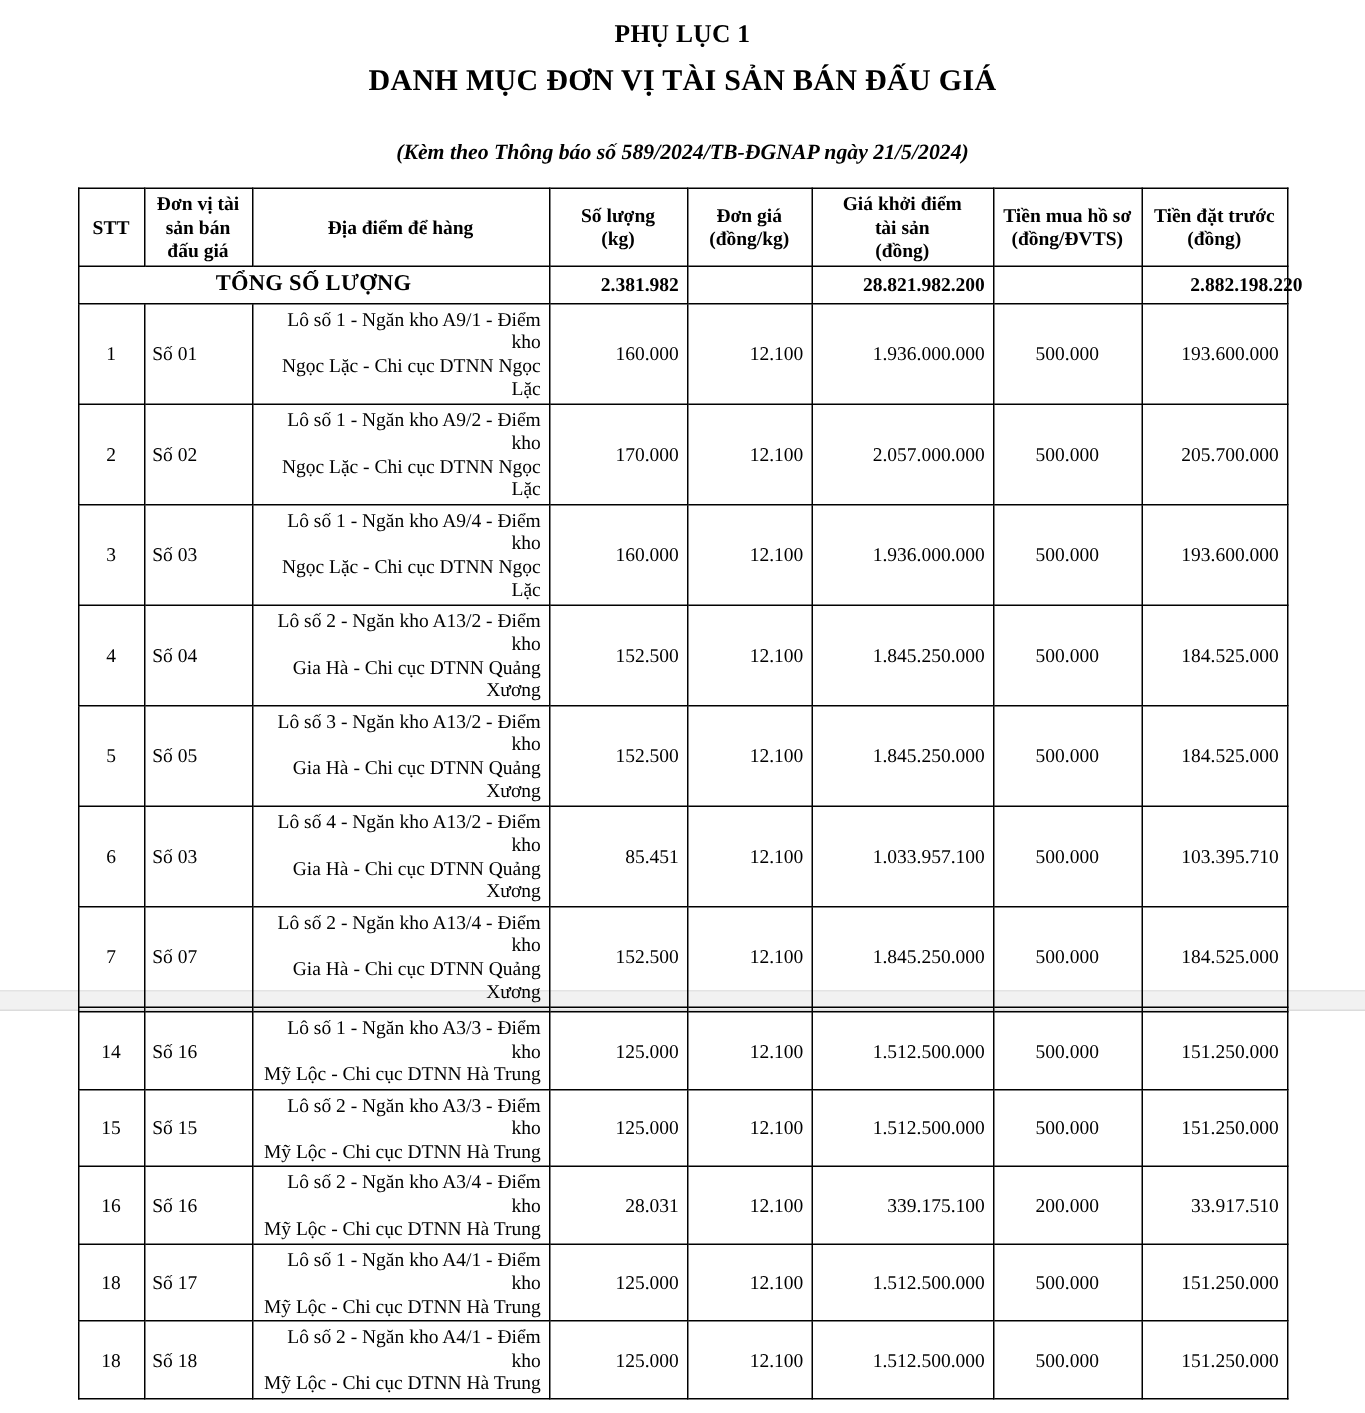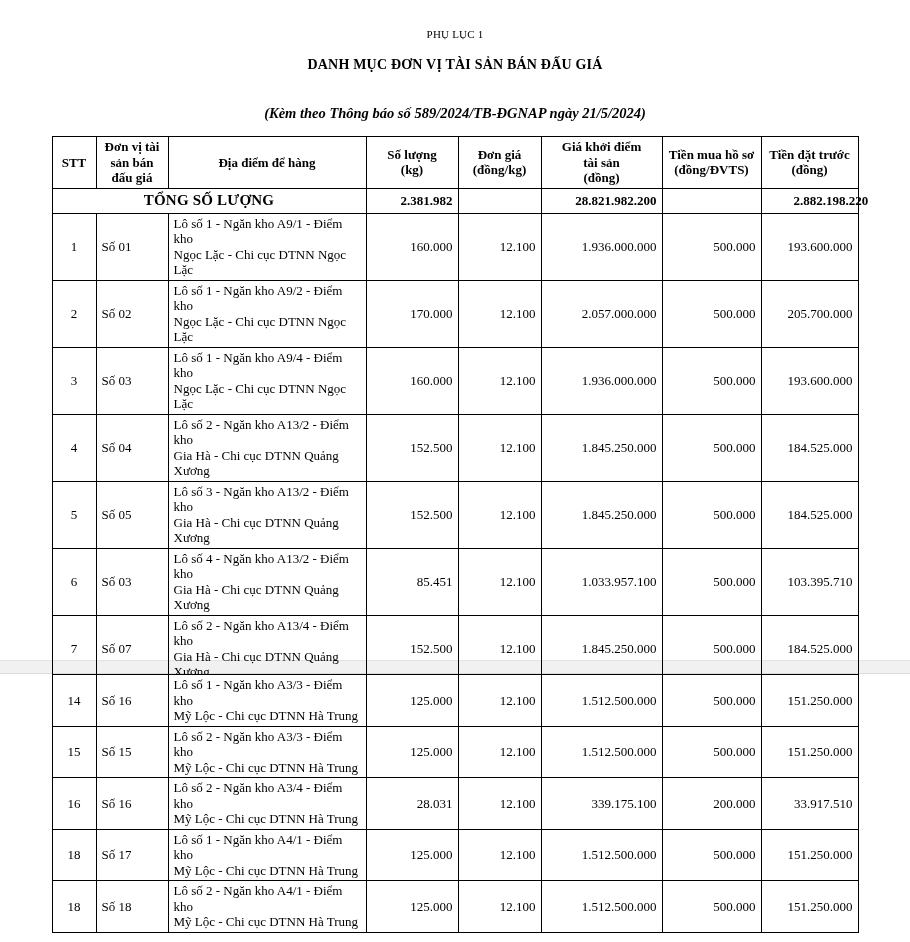--- a/index.html
+++ b/index.html
@@ -29,29 +29,29 @@
     height: 14px;
     background: #f1f1f1;
     border-top: 1px solid #e3e3e3;
     border-bottom: 1px solid #dcdcdc;
   }
   .page-2 { height: 268px; padding-top: 0px; }
 
   
   .title-block { text-align: center; }
   .title-1 {
-    font-weight: normal;
-    font-size: 11px;
+    font-weight: bold;
+    font-size: 17px;
     letter-spacing: .2px;
-    margin: 15px 0 0 0;
+    margin: 4px 0 0 0;
     line-height: 22px;
   }
   .title-2 {
     font-weight: bold;
-    font-size: 14px;
+    font-size: 20px;
     letter-spacing: .2px;
     margin: 8px 0 0 0;
     line-height: 24px;
   }
   .title-3 {
     font-weight: bold;
     font-style: italic;
     font-size: 14.5px;
     margin: 26px 0 0 0;
     line-height: 20px;
@@ -85,23 +85,23 @@
   col.c-dv    { width: 72px; }
   col.c-dd    { width: 198px; }
   col.c-sl    { width: 92px; }
   col.c-dg    { width: 83px; }
   col.c-gkd   { width: 121px; }
   col.c-tmhs  { width: 99px; }
   col.c-tdt   { width: 97px; }
 
   td.stt { text-align: center; }
   td.dv  { text-align: left; padding-left: 7px; }
-  td.dd  { text-align: left; padding-left: 7px; }
+  td.dd  { text-align: right; padding-left: 7px; }
   td.num { text-align: right; padding-right: 7px; }
-  td.numc { text-align: right; }
+  td.numc { text-align: center; }
 
   tr.total td { font-weight: bold; }
   td.total-label {
     text-align: center;
     font-weight: bold;
     font-size: 15px;
     letter-spacing: .2px;
     padding: 3px 5px;
   }
   tr.total td.num { font-weight: bold; padding-left: 32px; }

